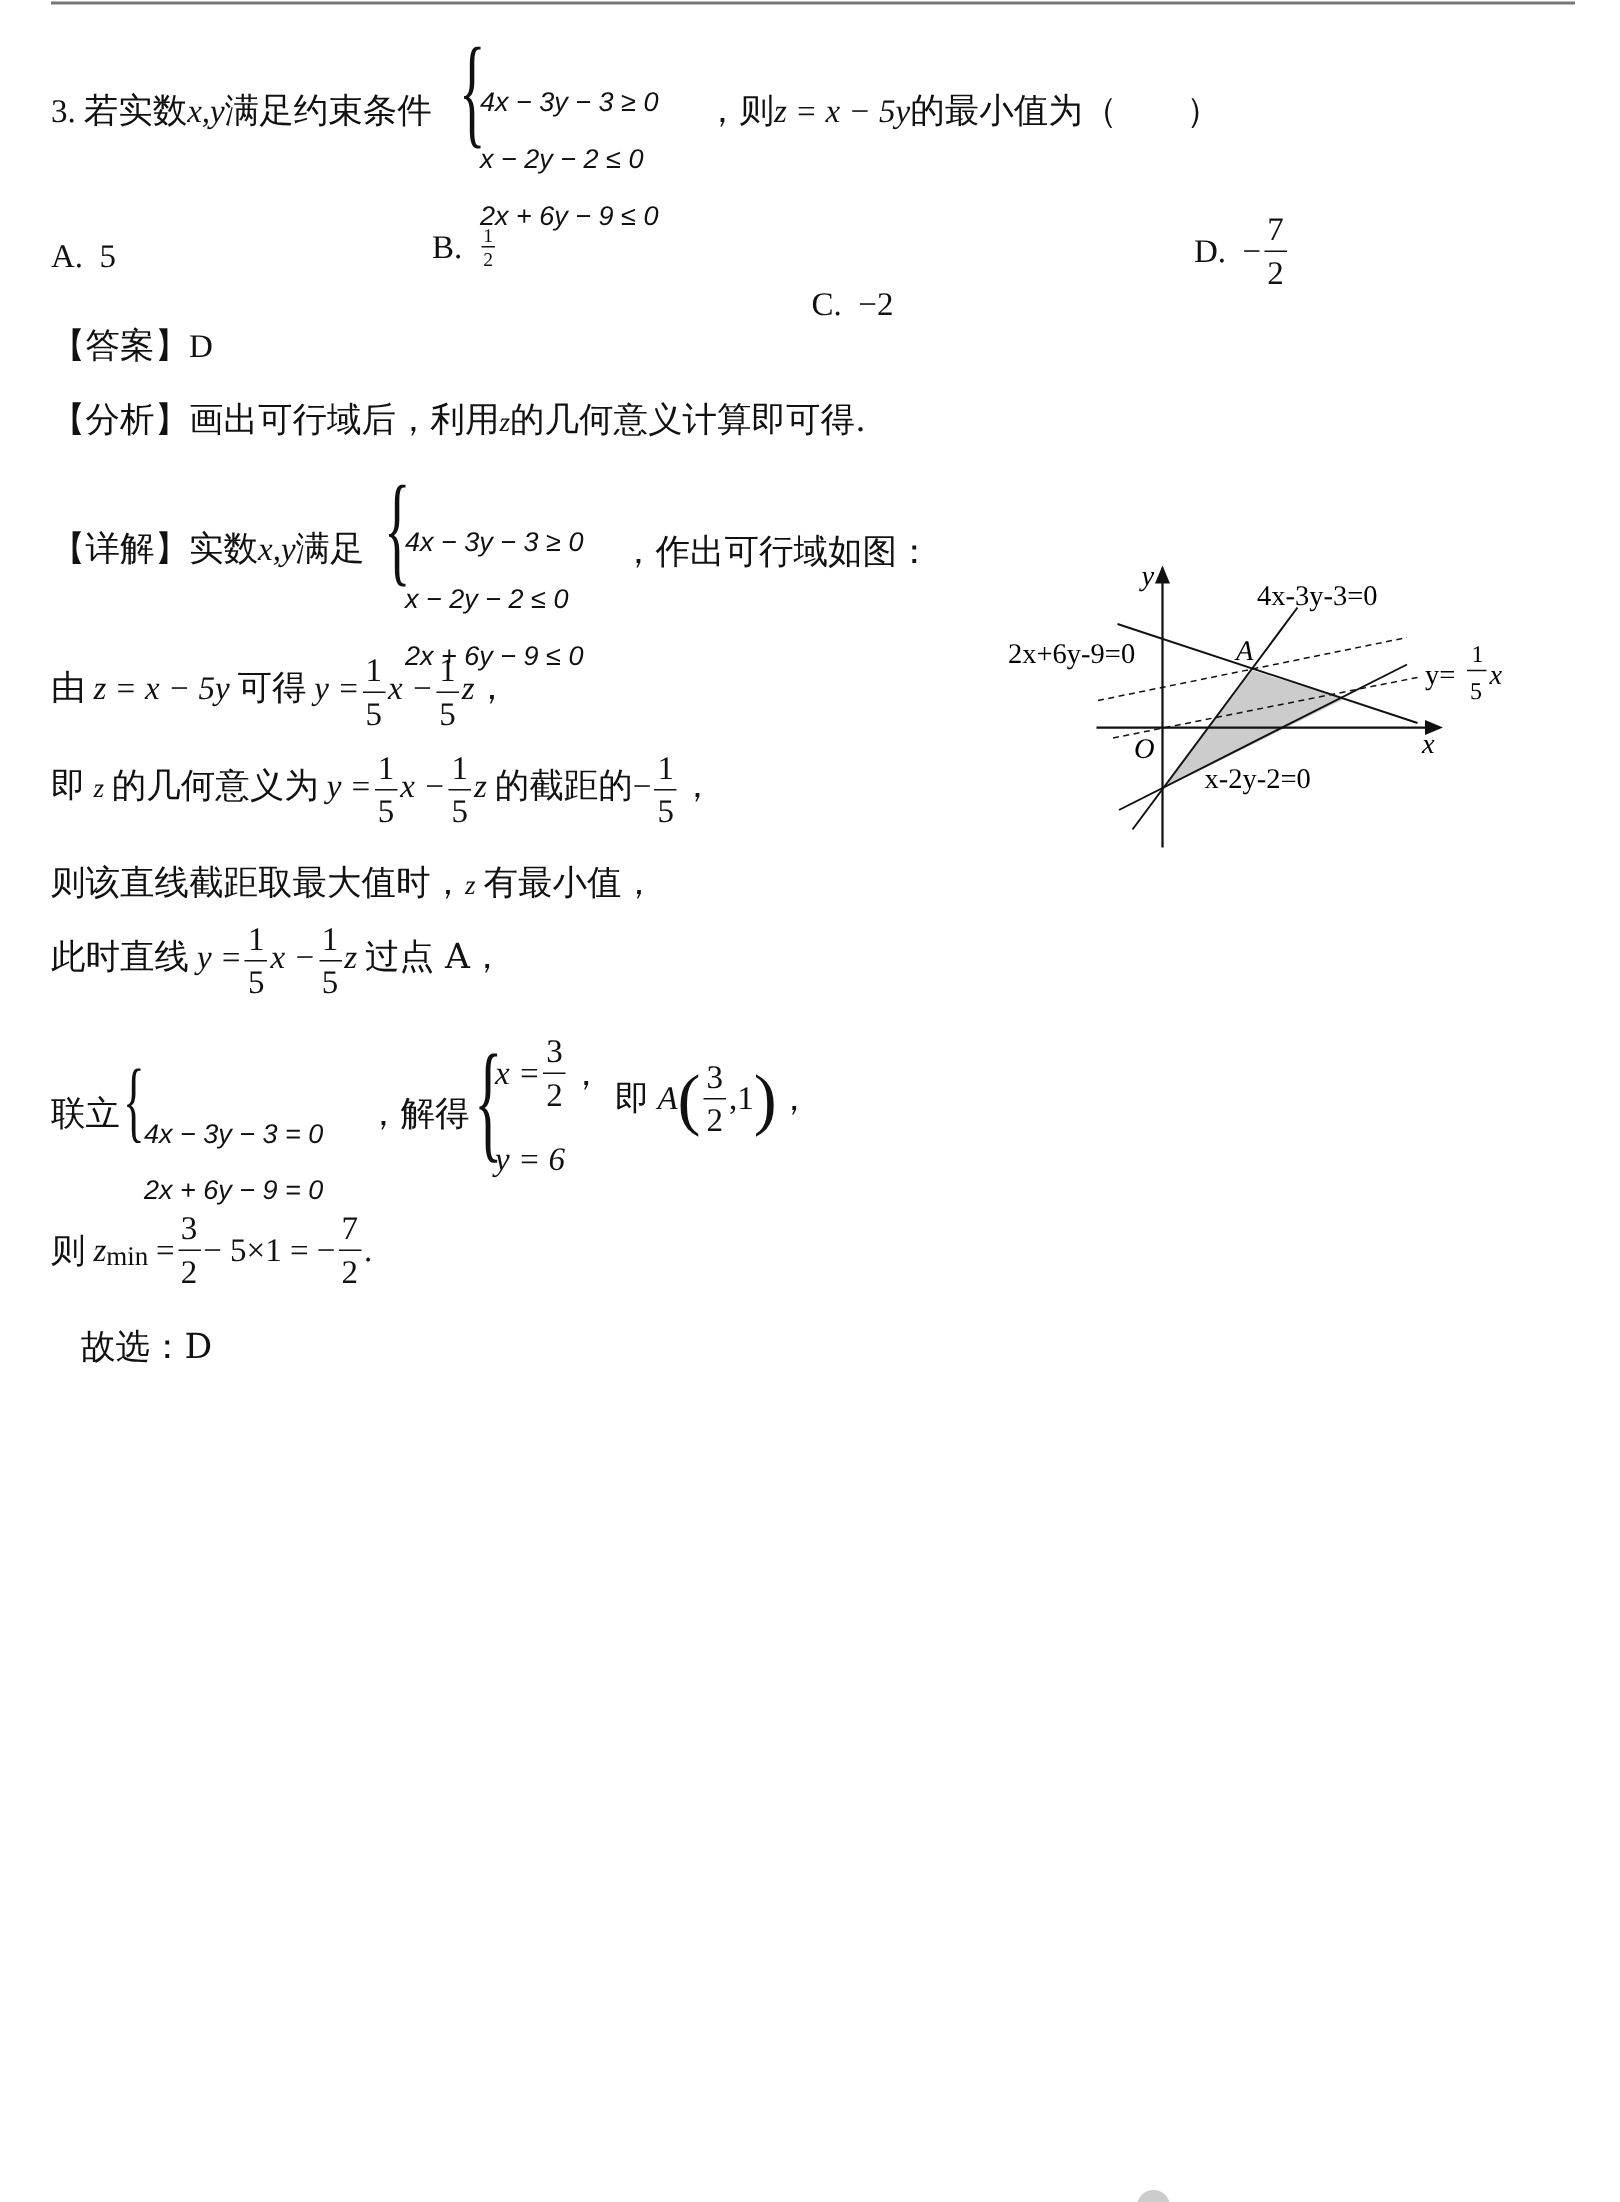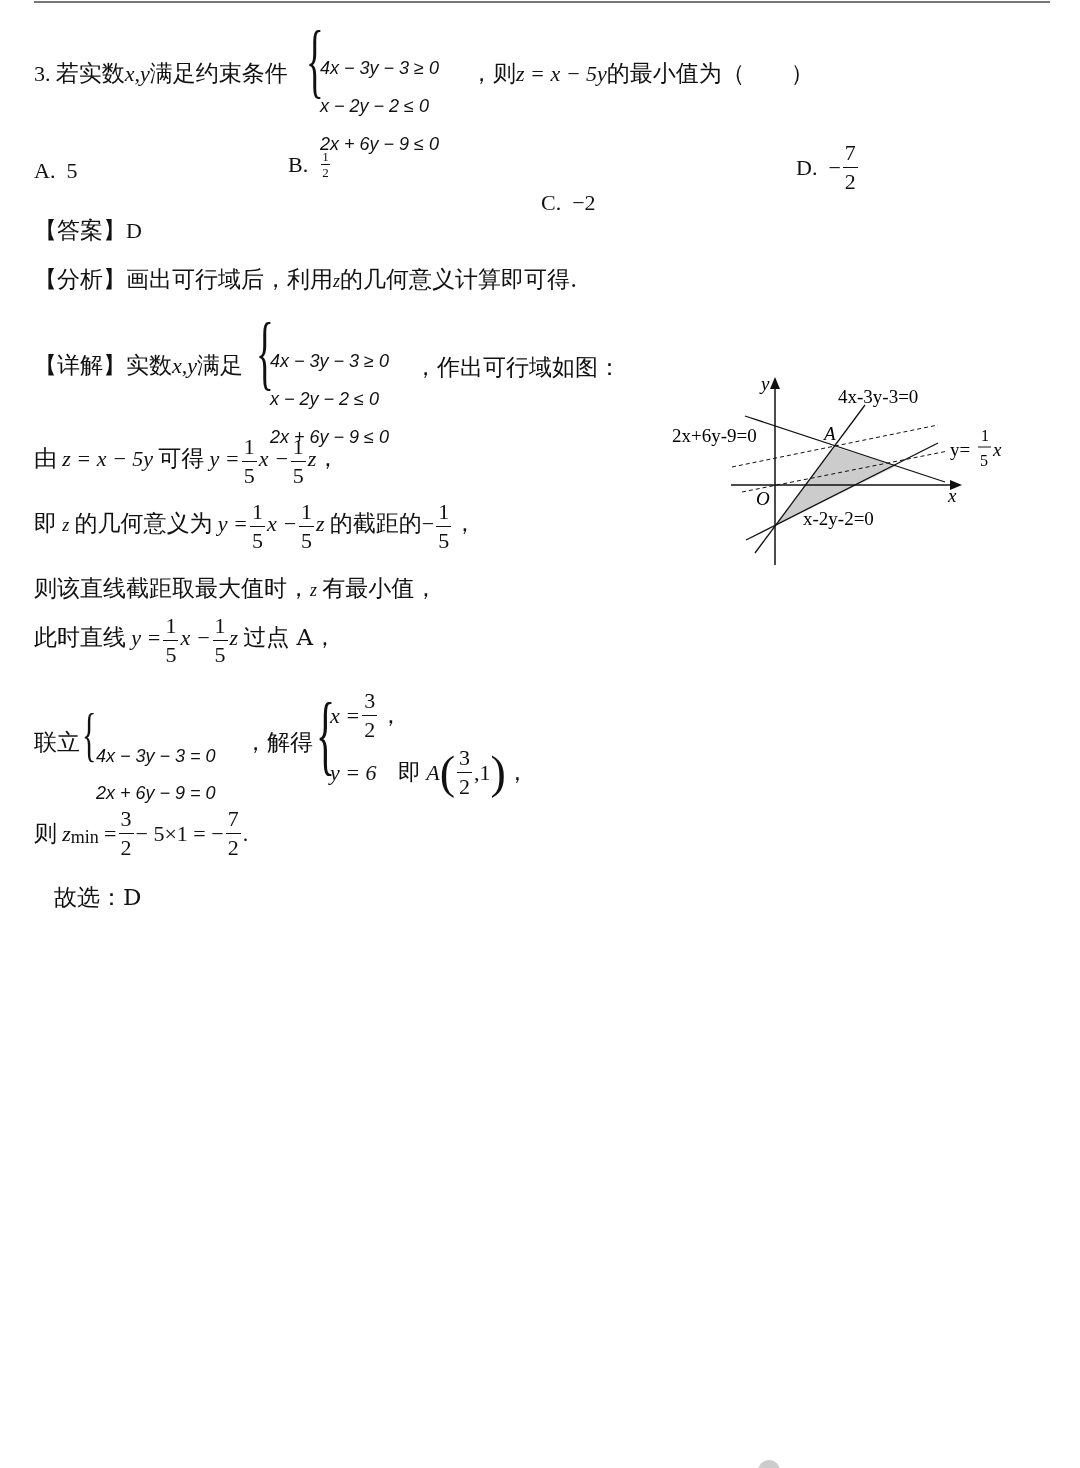--- a/index.html
+++ b/index.html
@@ -112,21 +112,21 @@
     <div class="sys" style="left:96px; top:706px;">
       <div class="row it" style="top:0;">4x − 3y − 3 = 0</div>
       <div class="row it" style="top:37px;">2x + 6y − 9 = 0</div>
     </div>
     <div class="abs cn" style="left:244px; top:727px;">，解得</div>
     <div class="brace" style="left:316px; top:684px; font-size:88px; transform:scaleX(0.45); transform-origin:left top; line-height:1.15;">{</div>
     <div class="abs m" style="left:330px; top:690px;">
       <span class="it" style="vertical-align:middle;">x =</span><span class="frac"><span class="n">3</span><span class="d">2</span></span><span class="cn" style="vertical-align:middle;">，</span>
     </div>
     <div class="abs m it" style="left:330px; top:760px;">y = 6</div>
-    <div class="abs" style="left:398px; top:706px;margin-top:40px;">
+    <div class="abs" style="left:410px; top:706px;">
       <span class="cn" style="vertical-align:middle;">即</span>
       <span class="m it" style="vertical-align:middle;">A</span><span class="m" style="font-size:46px; vertical-align:middle; font-weight:lighter;">(</span><span class="frac m"><span class="n">3</span><span class="d">2</span></span><span class="m" style="vertical-align:middle;">,1</span><span class="m" style="font-size:46px; vertical-align:middle;">)</span><span class="cn" style="vertical-align:middle;">，</span>
     </div>
   </div>
 
   <div class="abs" style="left:34px; top:808px;">
     <span class="cn" style="vertical-align:middle;">则</span>
     <span class="m it" style="vertical-align:middle;">z</span><span class="m sub">min</span>
     <span class="m" style="vertical-align:middle;">=</span><span class="frac m"><span class="n">3</span><span class="d">2</span></span><span class="m" style="vertical-align:middle;">− 5×1 = −</span><span class="frac m"><span class="n">7</span><span class="d">2</span></span><span class="m" style="vertical-align:middle;">.</span>
   </div>

